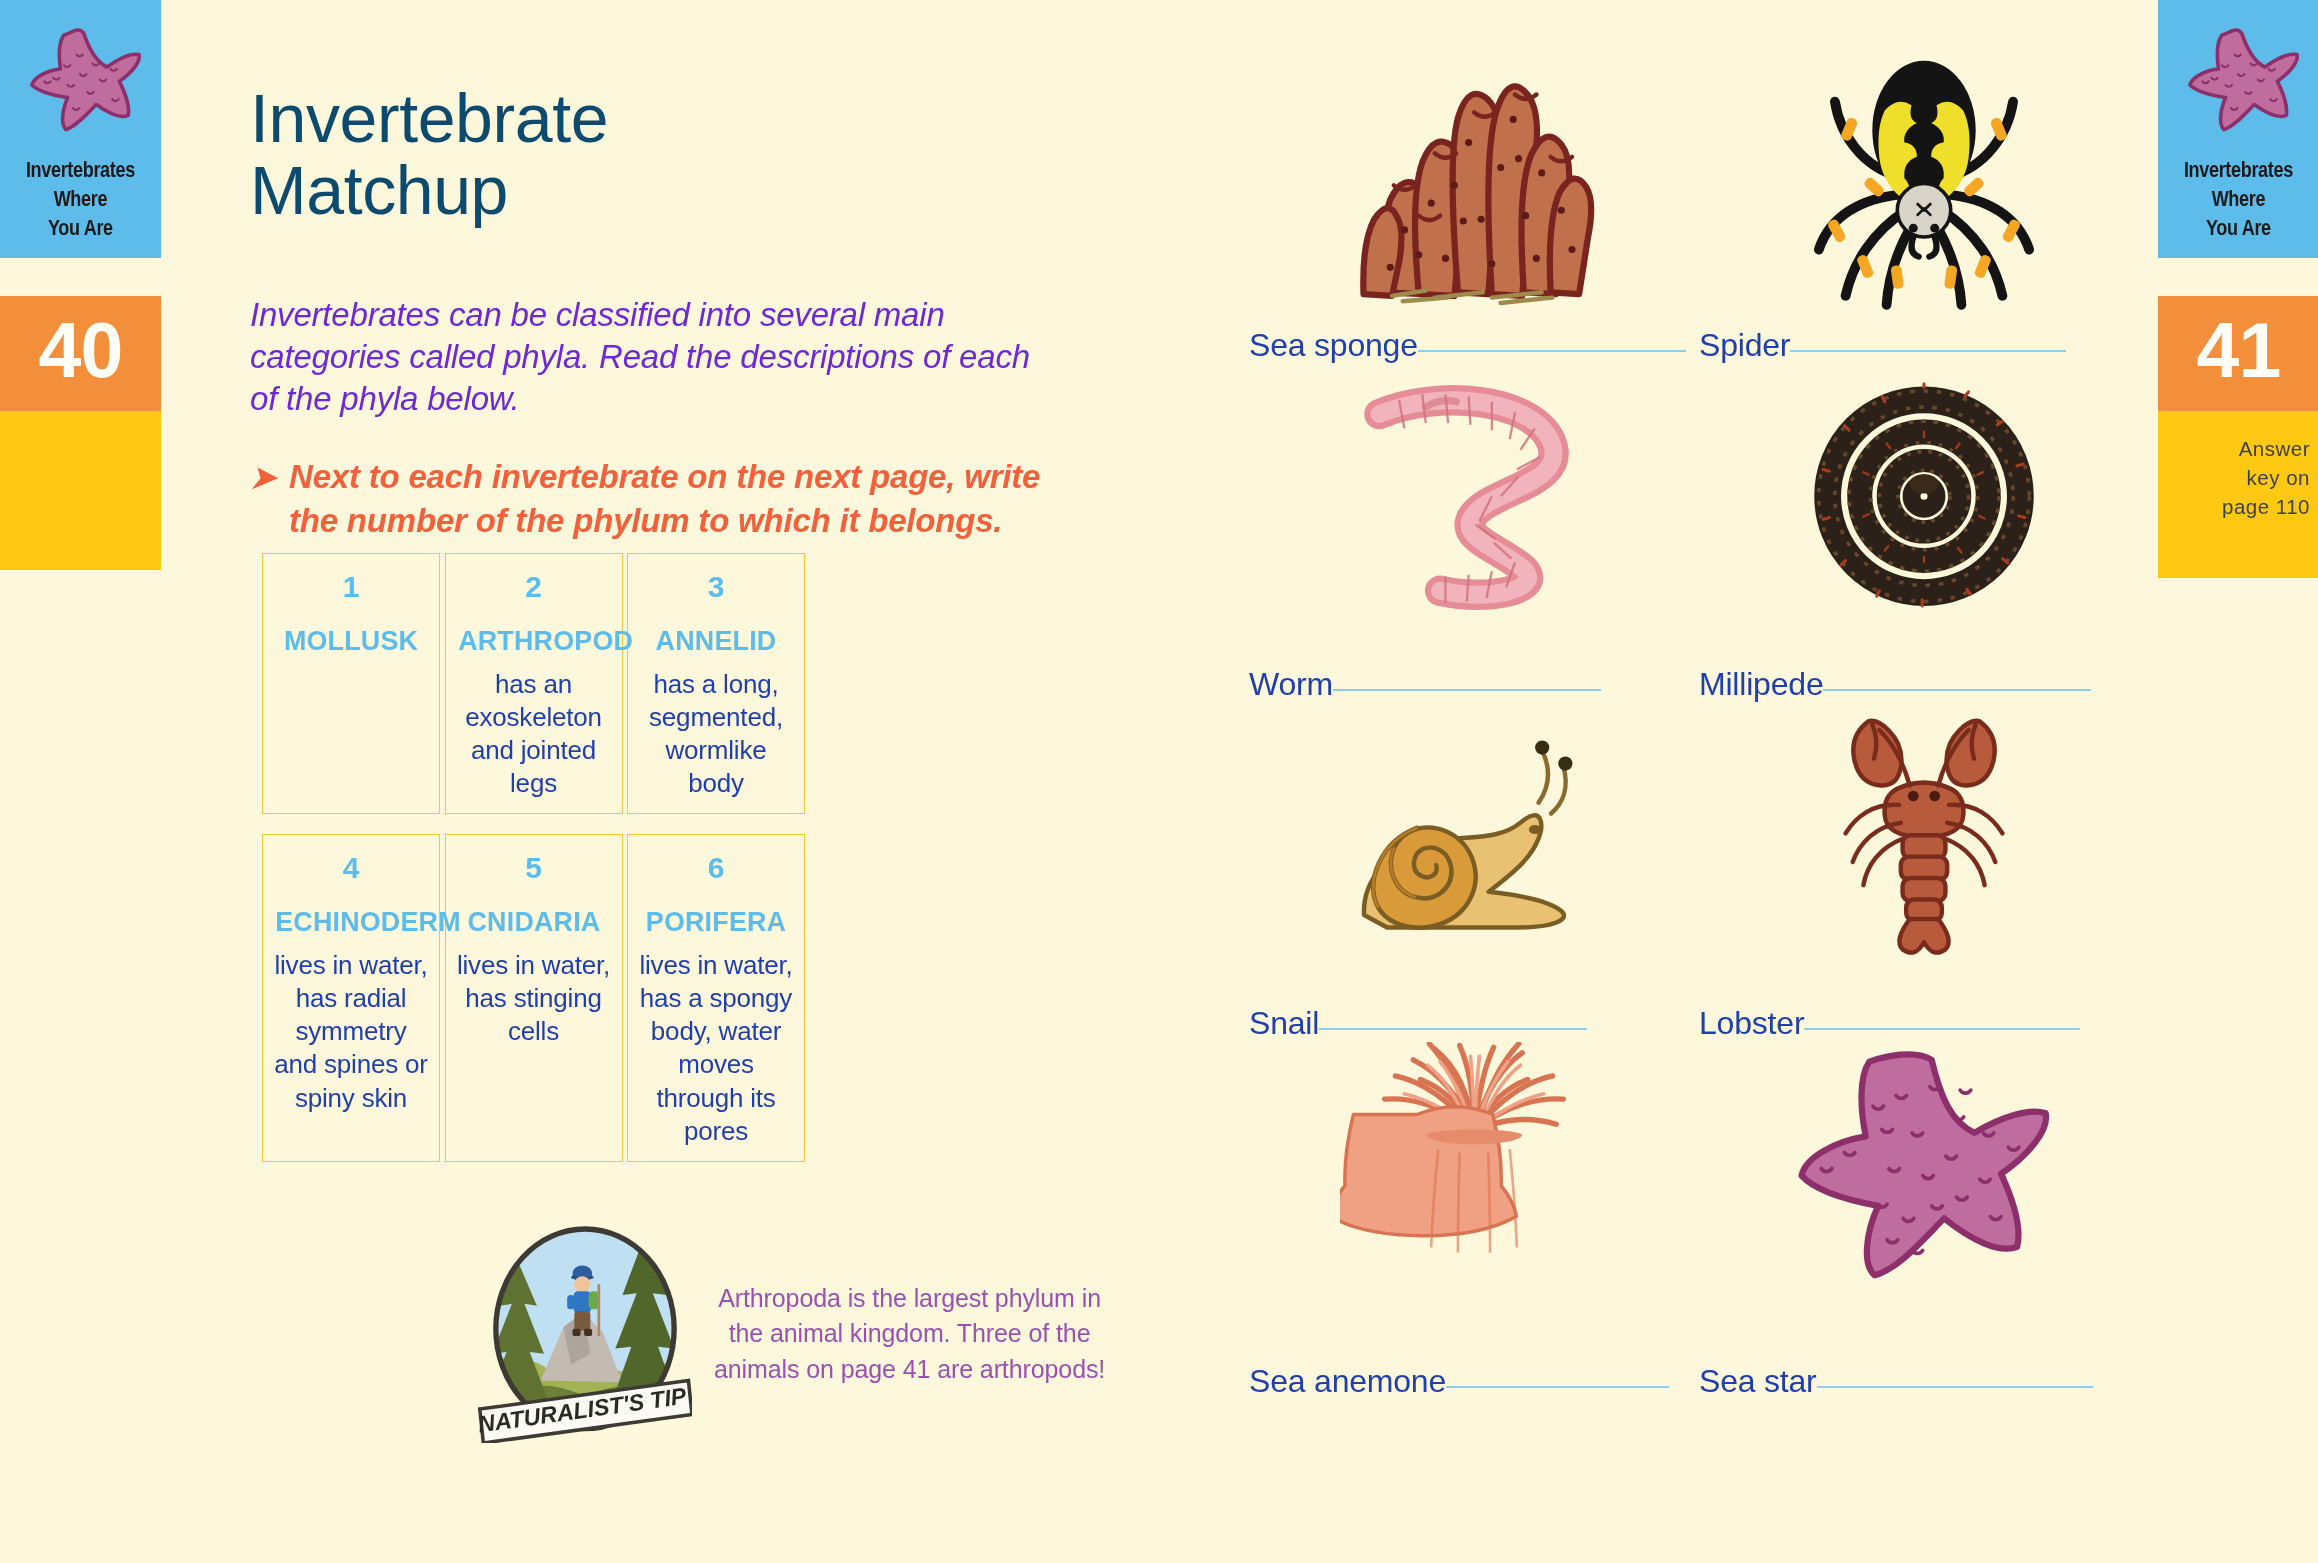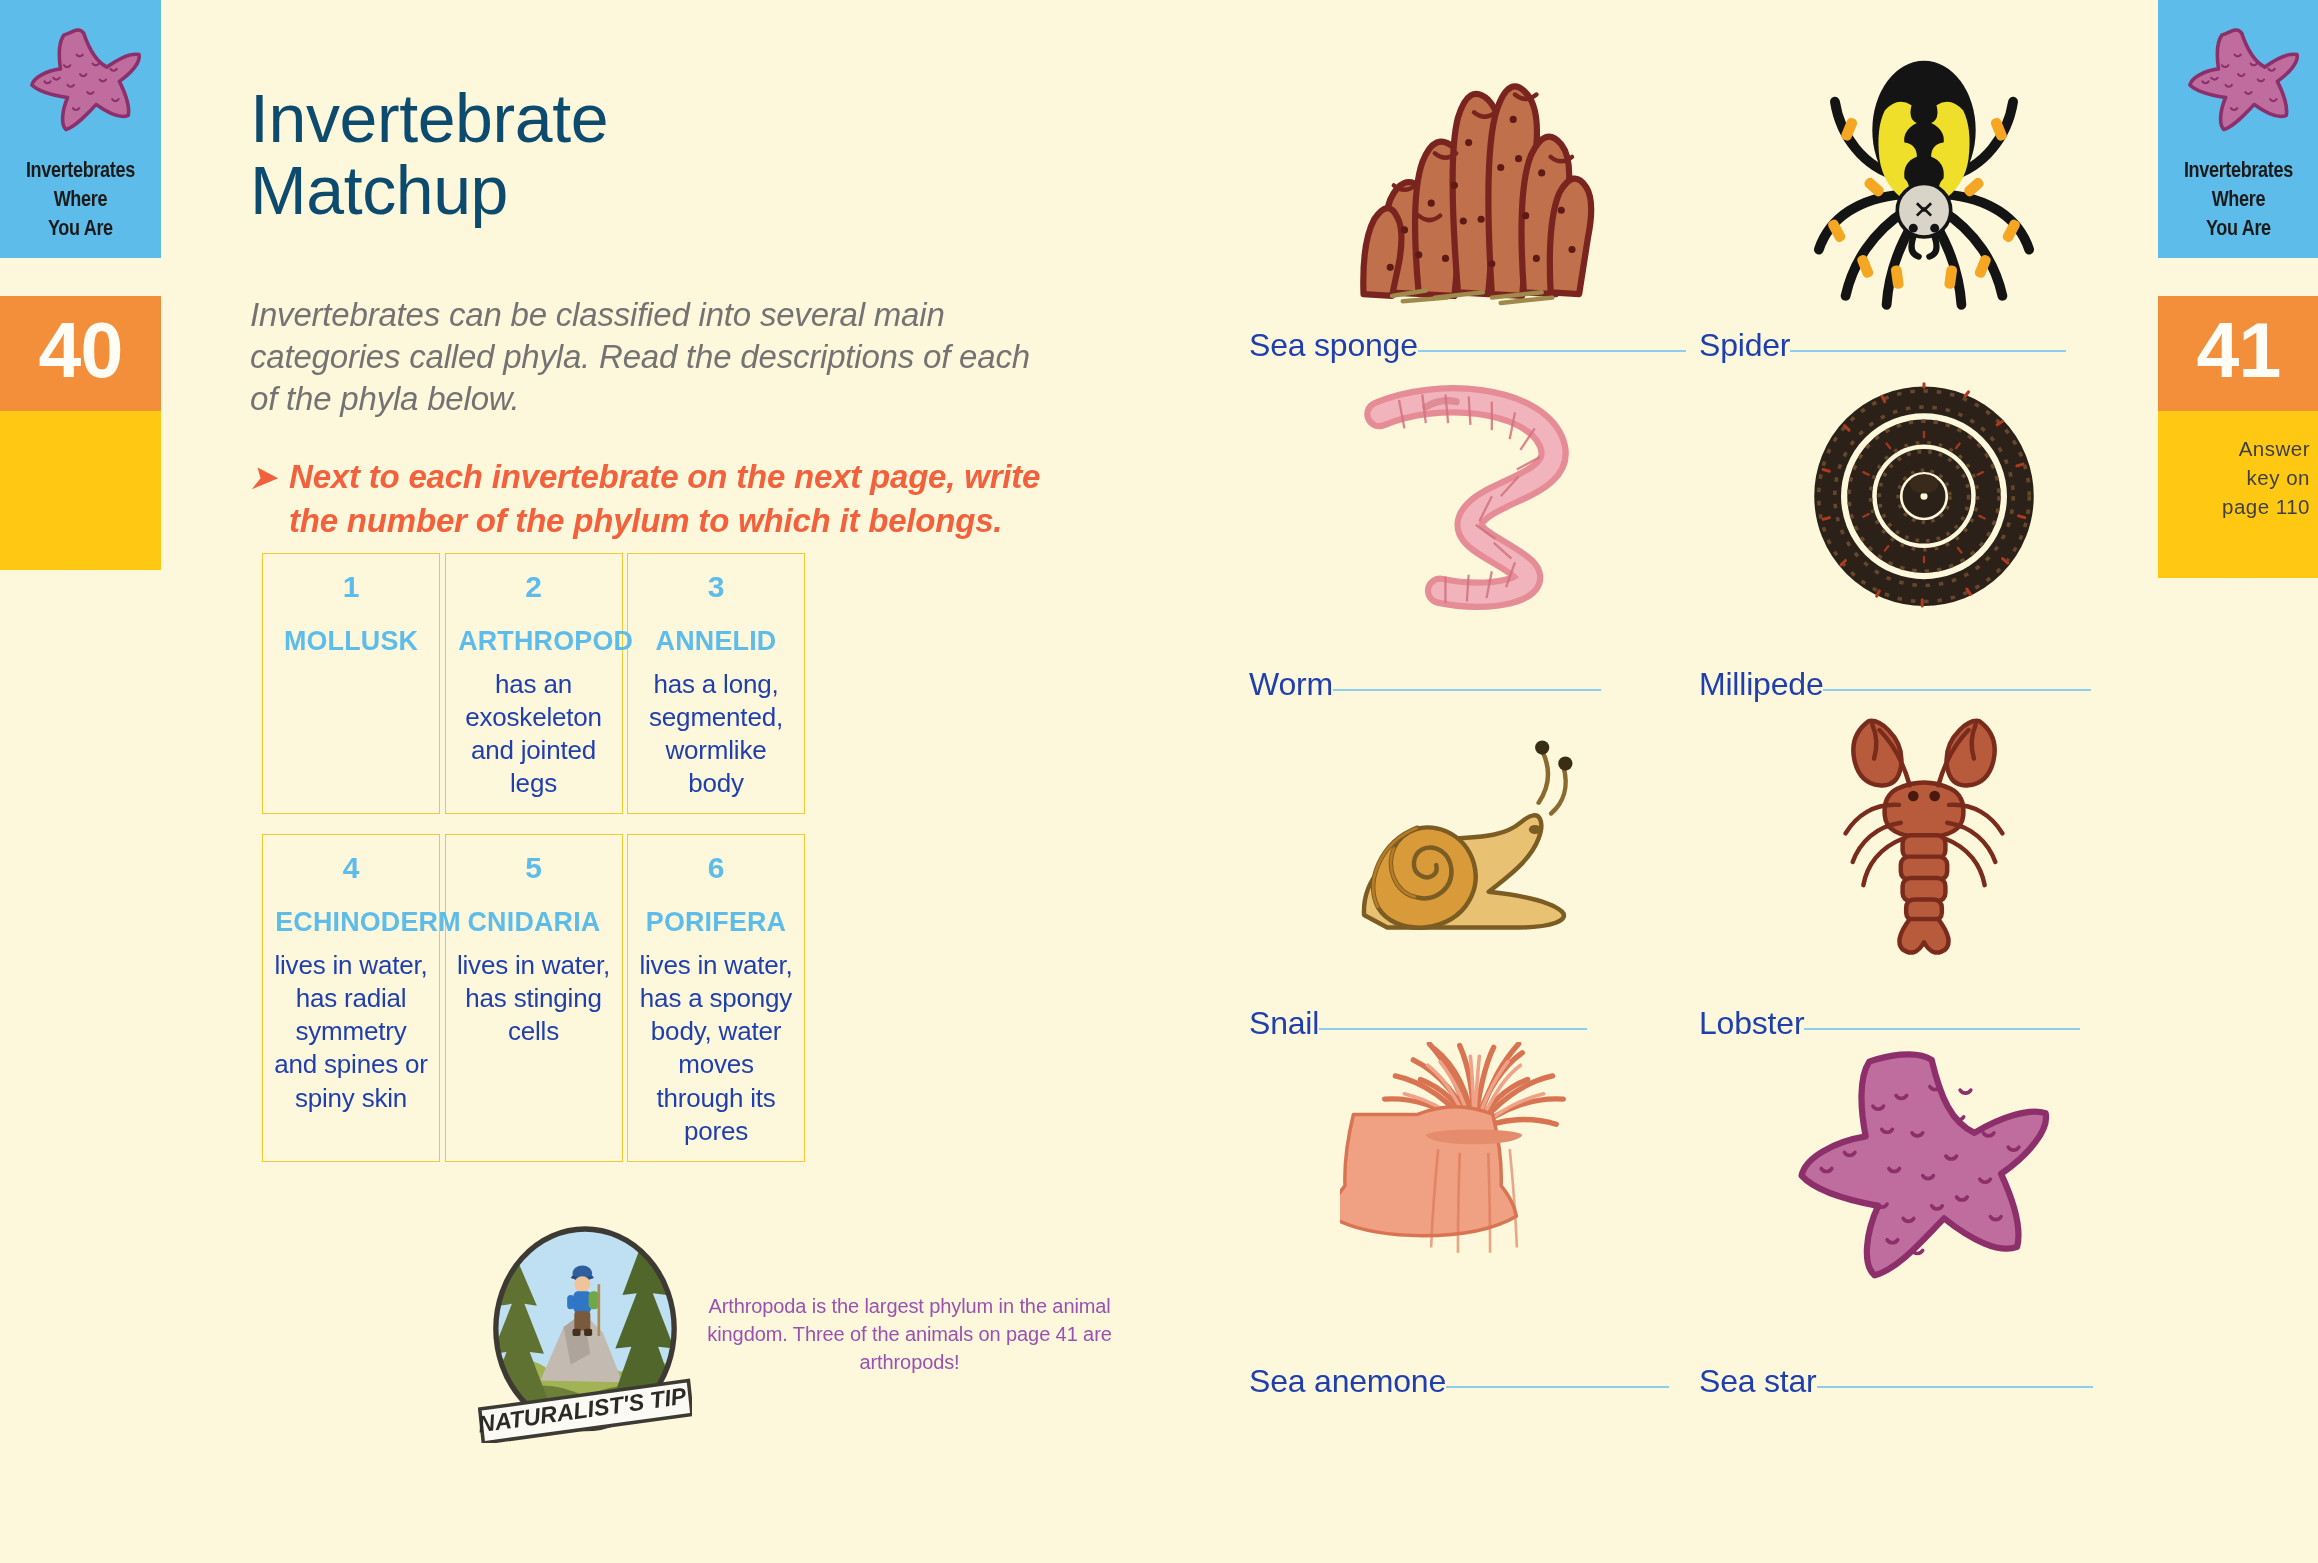--- a/index.html
+++ b/index.html
@@ -87,21 +87,21 @@
     color: #0c4a6e;
     font-weight: 400;
     letter-spacing: -0.4px;
   }
   .intro {
     position: absolute;
     left: 89px; top: 294px;
     width: 803px;
   }
   .intro-p {
-    color: #737373;
+    color: #6d28d9;
     font-size: 33px;
     line-height: 1.28;
     font-style: italic;
     letter-spacing: -0.2px;
   }
   .intro-task {
     margin-top: 34px;
     color: #F2603C;
     font-size: 33px;
     line-height: 1.33;
@@ -161,21 +161,21 @@
     position: absolute;
     left: 317px; top: 1220px;
     width: 642px;
     display: flex;
     align-items: center;
     gap: 7.1px;
   }
   .tip-badge { width: 214px; height: 223px; flex: 0 0 214px; }
   .tip-text {
     color: #9B51B0;
-    font-size: 20px;
+    font-size: 25px;
     line-height: 1.42;
     text-align: center;
     letter-spacing: -0.1px;
     padding-top: 5.4px;
   }
 
   
   .right-page {
     position: absolute;
     left: 1240px; top: 0;

